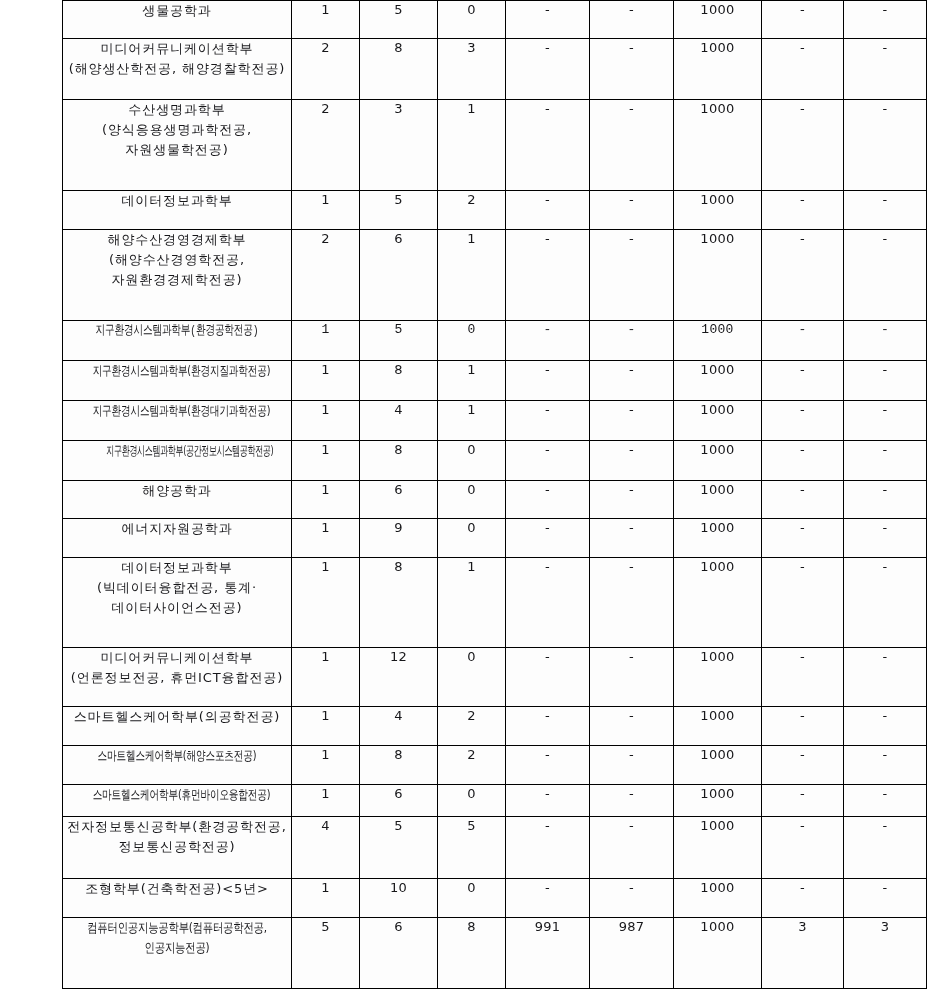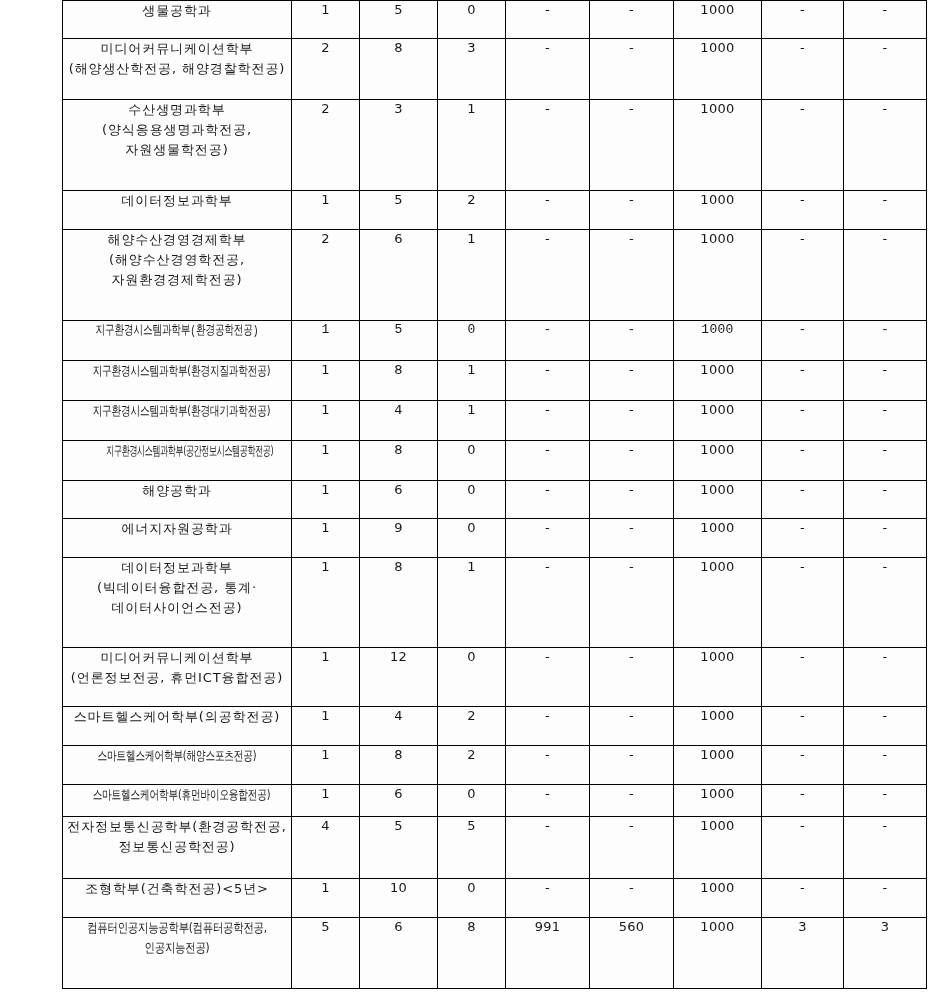--- a/index.html
+++ b/index.html
@@ -635,21 +635,21 @@
           <td class="num c2">
             <span class="numval">6</span>
           </td>
           <td class="num c3">
             <span class="numval">8</span>
           </td>
           <td class="num c4">
             <span class="numval">991</span>
           </td>
           <td class="num c5">
-            <span class="numval">560</span>
+            <span class="numval">987</span>
           </td>
           <td class="num c6">
             <span class="numval">1000</span>
           </td>
           <td class="num c7">
             <span class="numval">3</span>
           </td>
           <td class="num c8">
             <span class="numval">3</span>
           </td>

